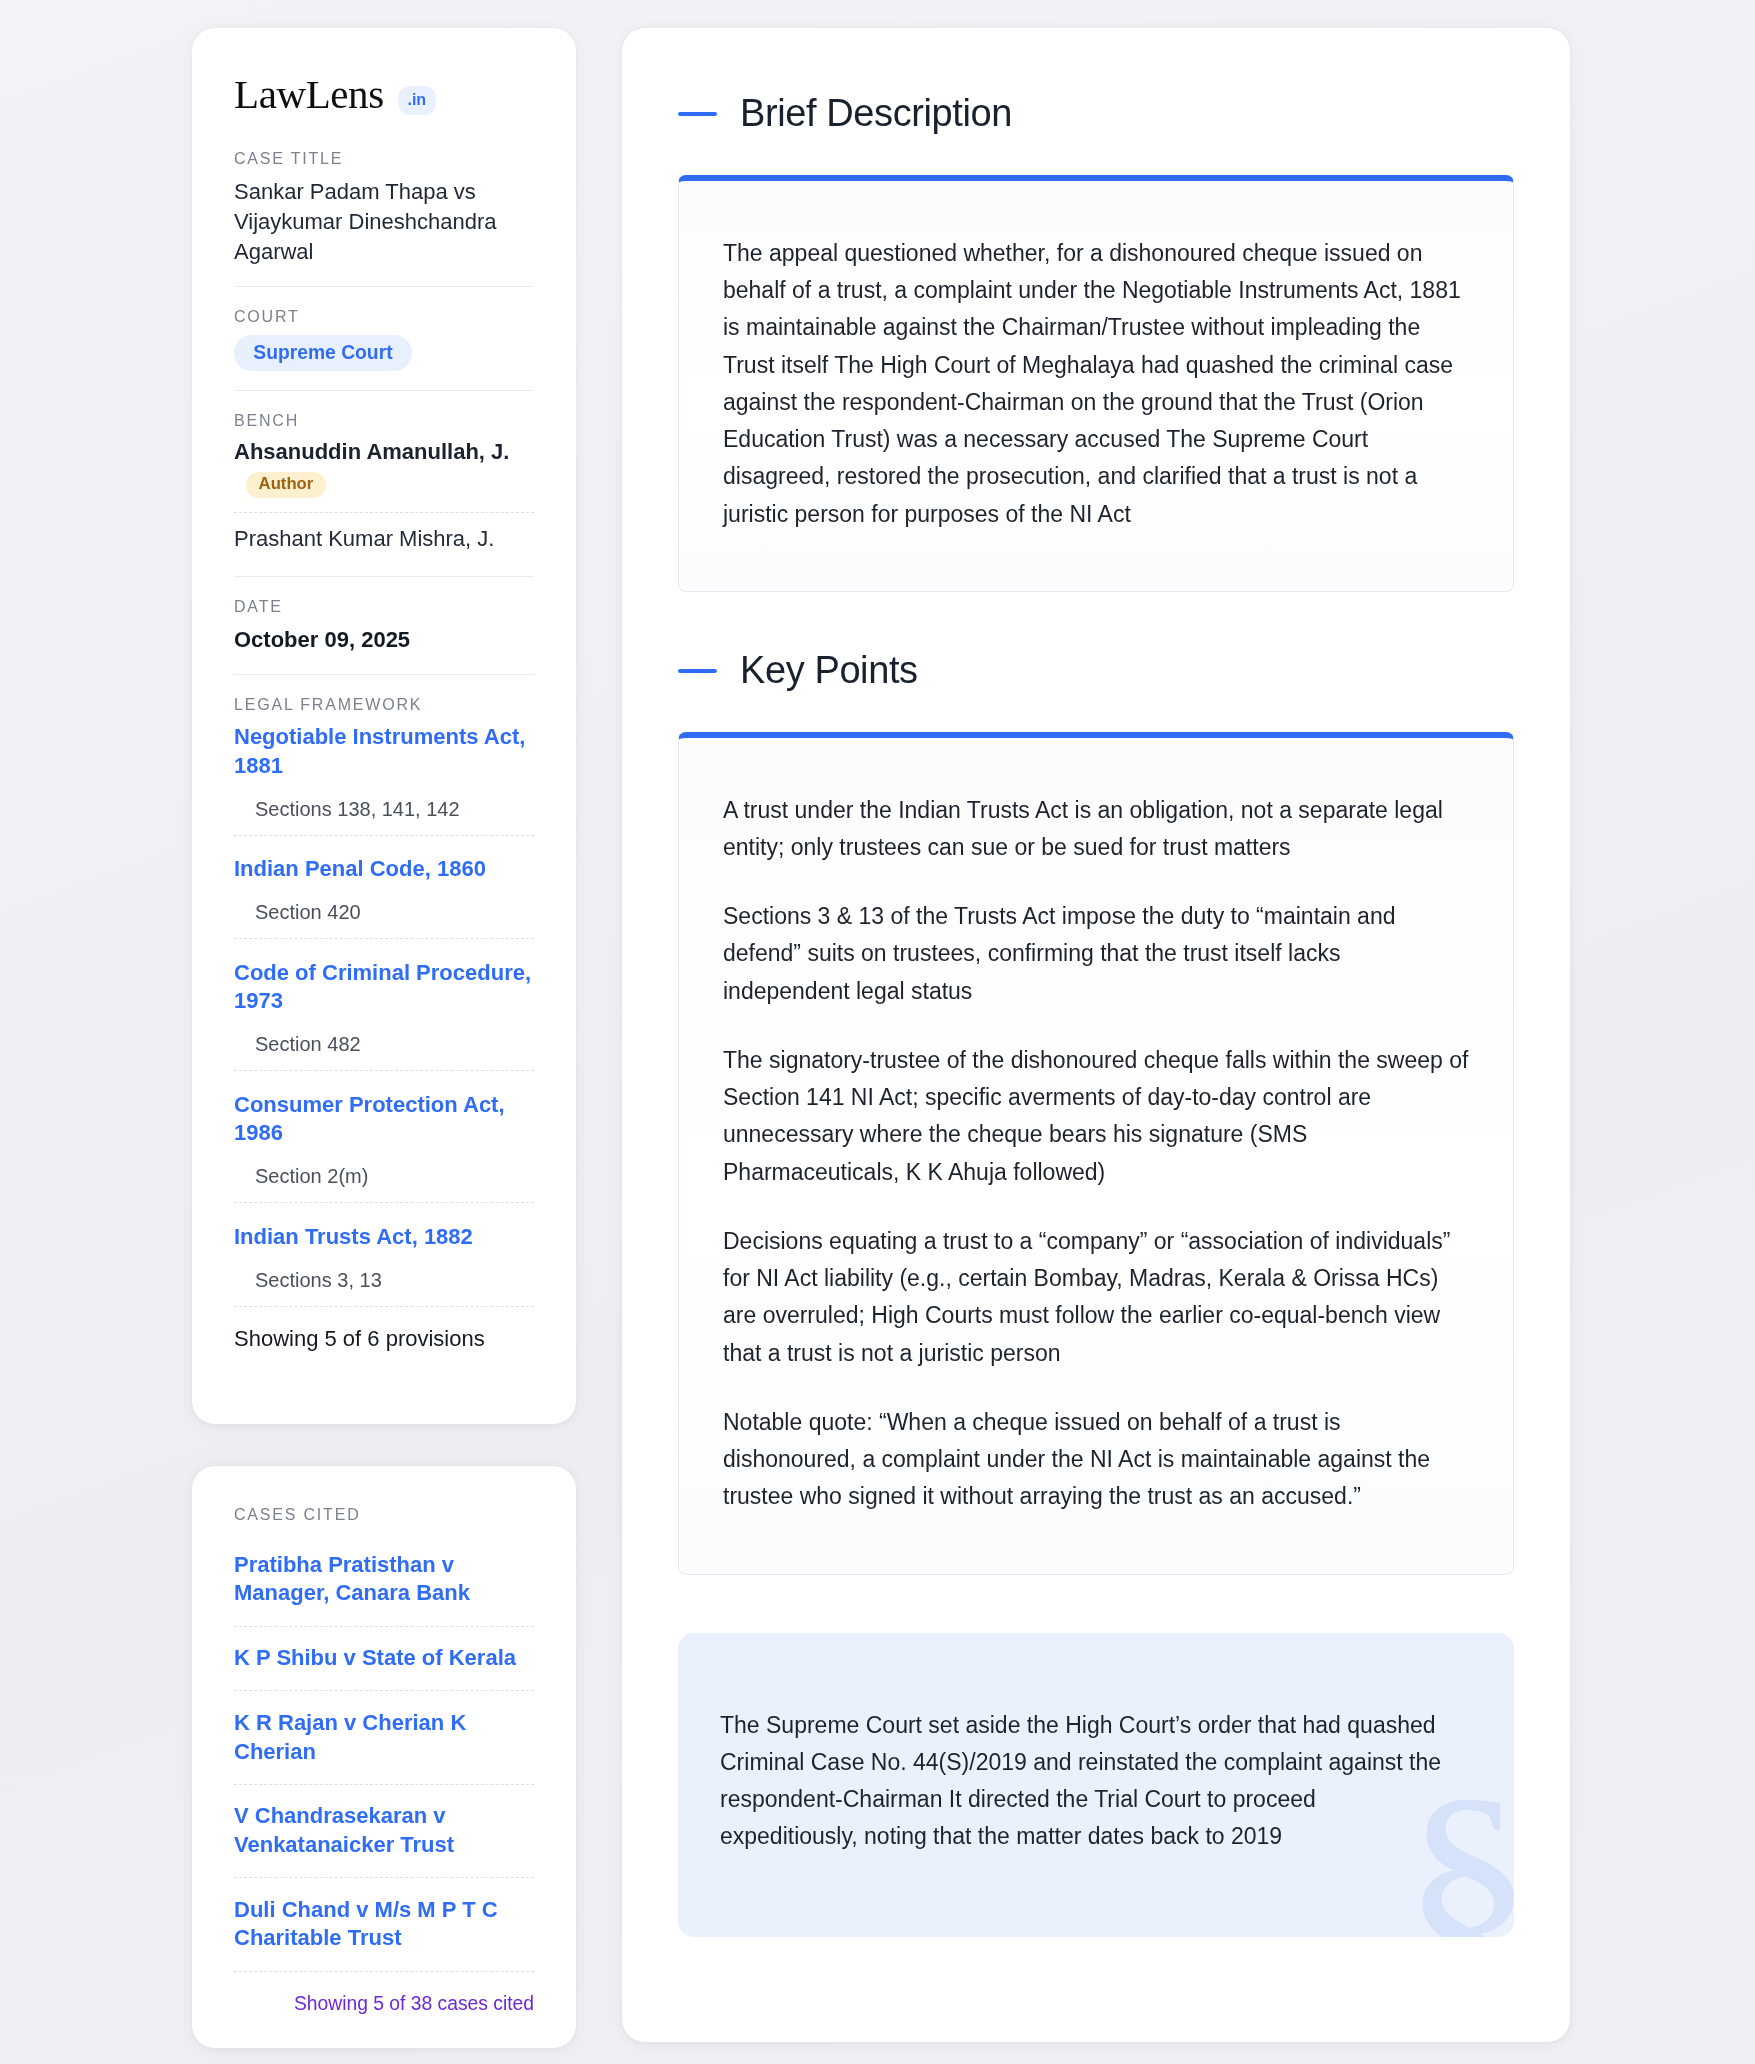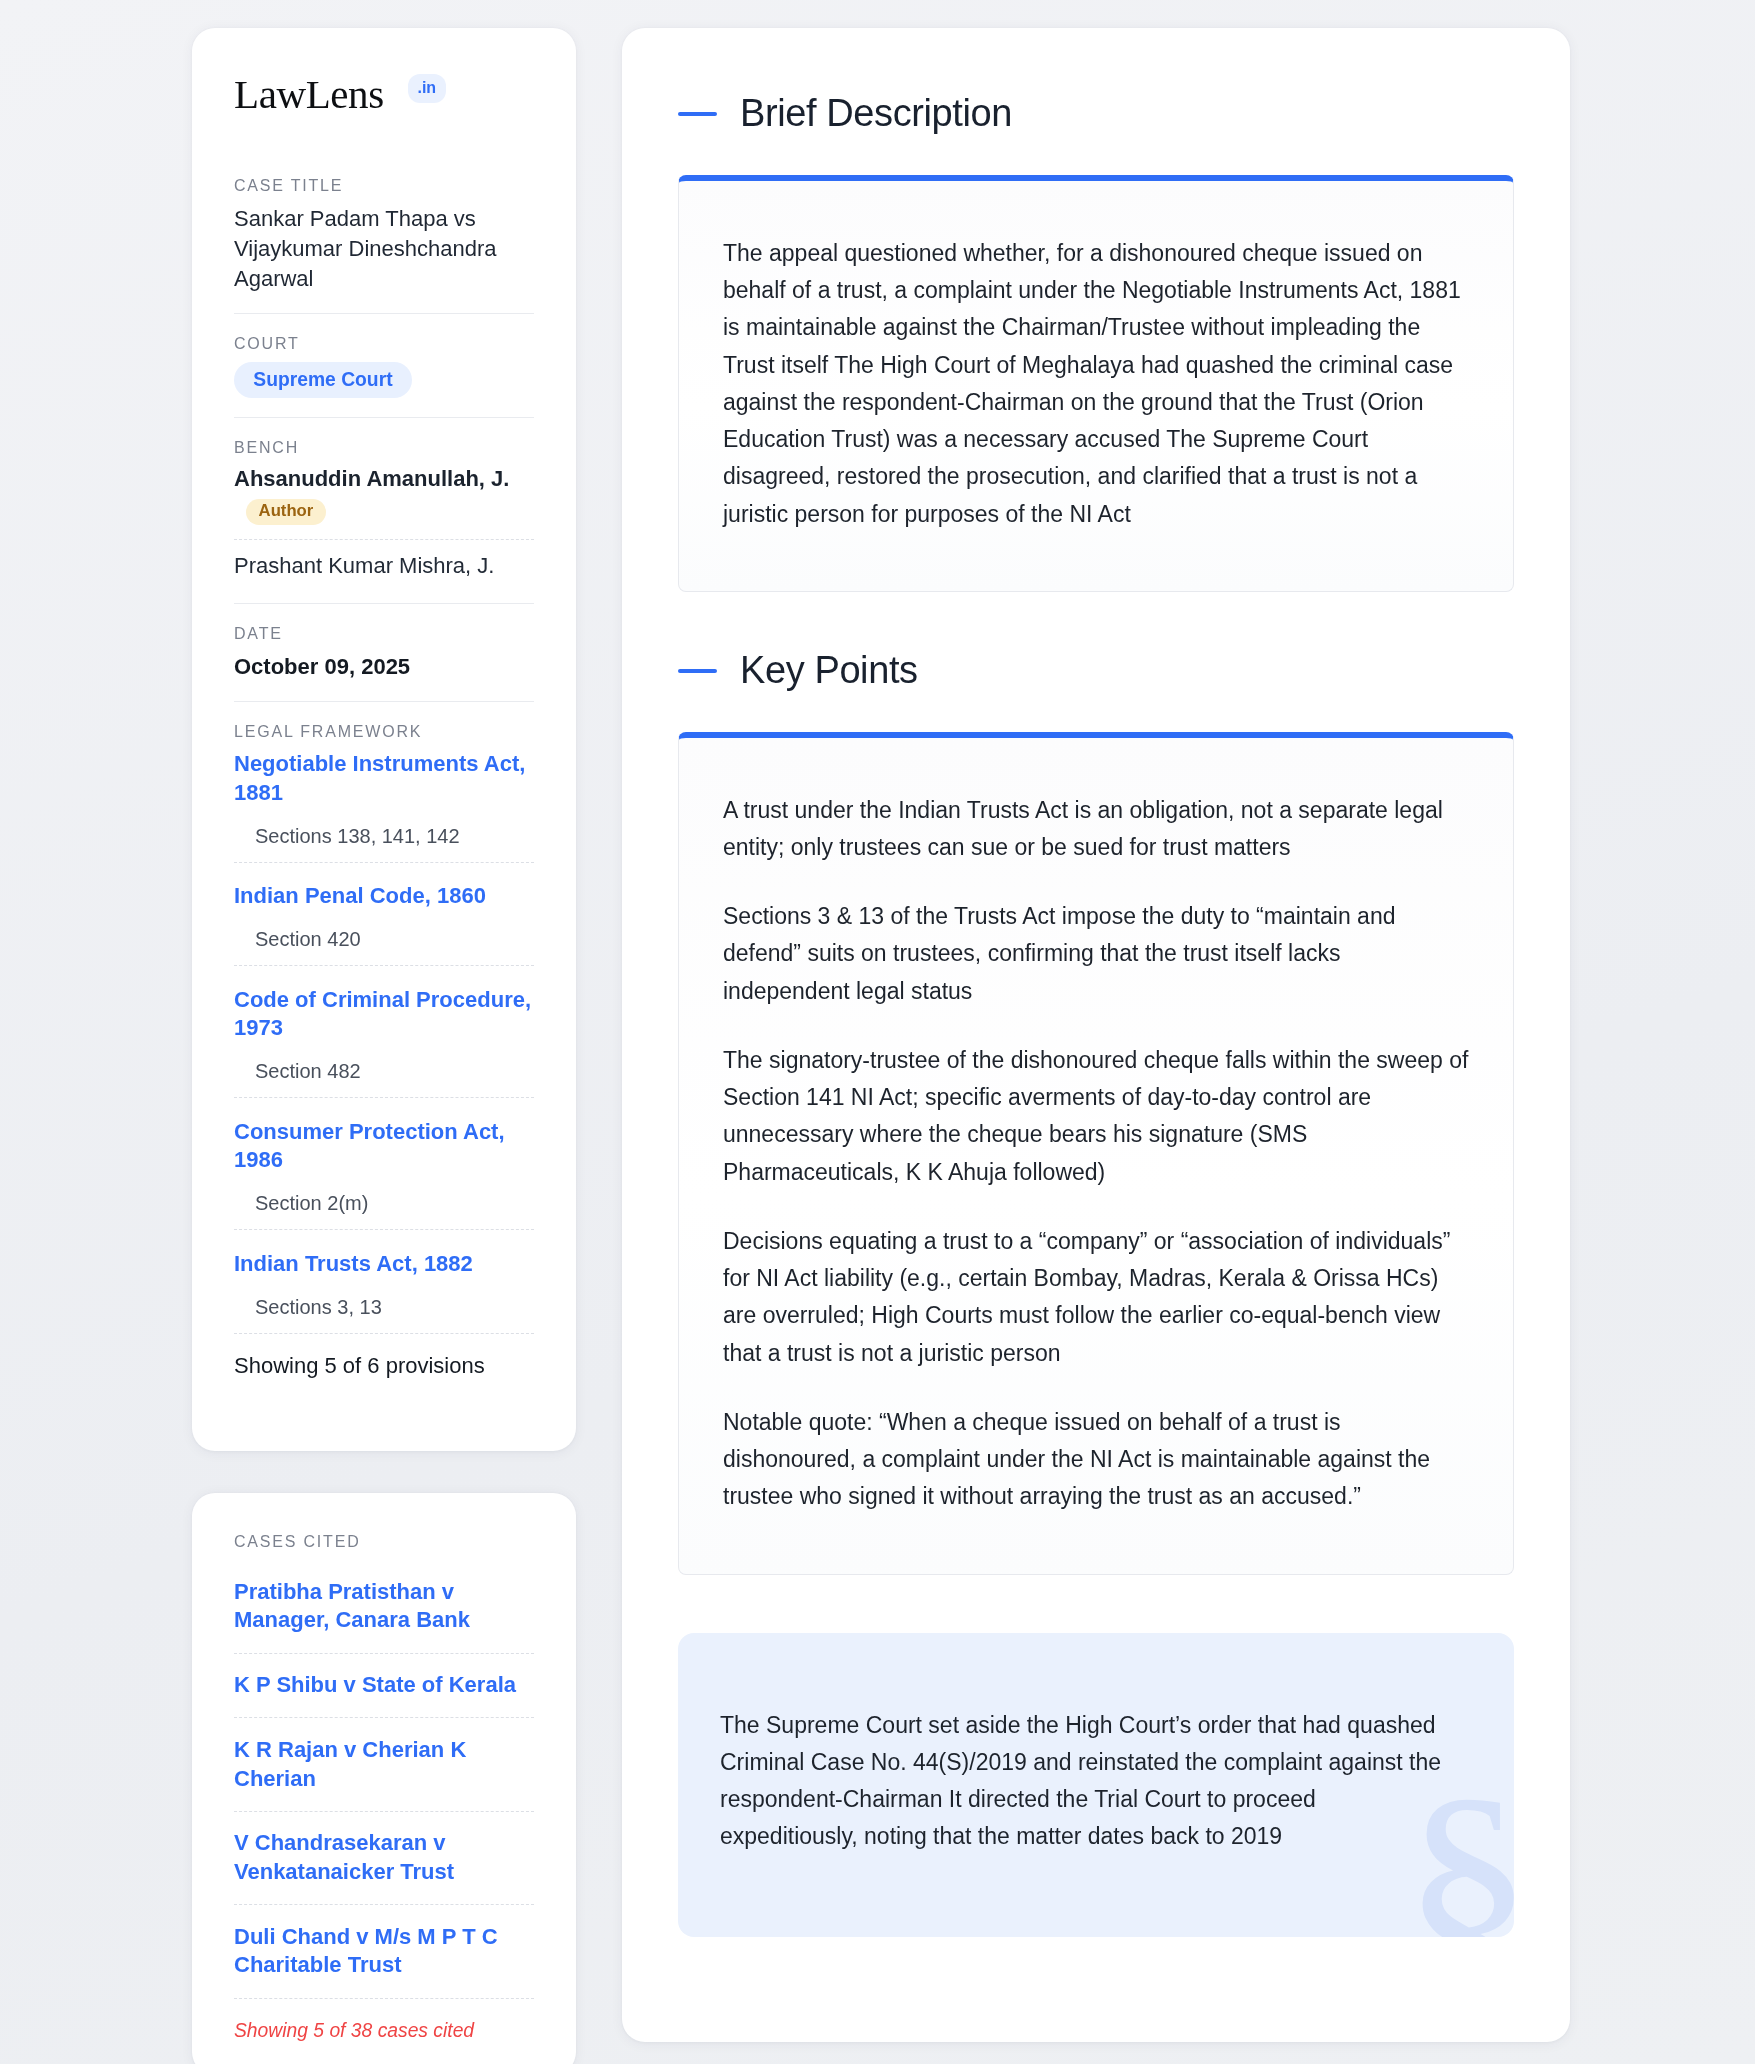--- a/index.html
+++ b/index.html
@@ -35,23 +35,23 @@
   .card {
     background: #ffffff;
     border-radius: 23px;
     box-shadow: 0 1.8px 12.3px rgba(30,40,70,0.055), 0 0.9px 2.6px rgba(30,40,70,0.04);
   }
 
   .sidebar-card { padding: 46px 42px 32px 42px; }
 
   .logo-row {
     display: flex;
-    align-items: flex-start;
-    gap: 24px;
-    margin-bottom: 62px;
+    align-items: flex-end;
+    gap: 14px;
+    margin-bottom: 35px;
   }
   .logo-text {
     font-family: "Liberation Serif", serif;
     font-size: 41px;
     line-height: 1;
     color: #0d0f12;
     letter-spacing: -0.4px;
   }
   .logo-badge {
     background: #eaf1fe;
@@ -139,24 +139,23 @@
   .case-link {
     font-size: 22px;
     font-weight: 700;
     color: #2f6df6;
     line-height: 1.3;
     cursor: pointer;
   }
   .cases-footer {
     border-top: 0.9px dashed #dcdfe5;
     padding-top: 21px;
-    text-align: left;
+    text-align: right;
     font-size: 19.3px;
-    font-style: italic;
-    color: #ef4444;
+    color: #6d28d9;
   }
 
   
   .main {
     flex: 0 0 948px;
     width: 948px;
     background: #ffffff;
     border-radius: 23px;
     box-shadow: 0 1.8px 12.3px rgba(30,40,70,0.055), 0 0.9px 2.6px rgba(30,40,70,0.04);
     padding: 65px 56px 105px 56px;

